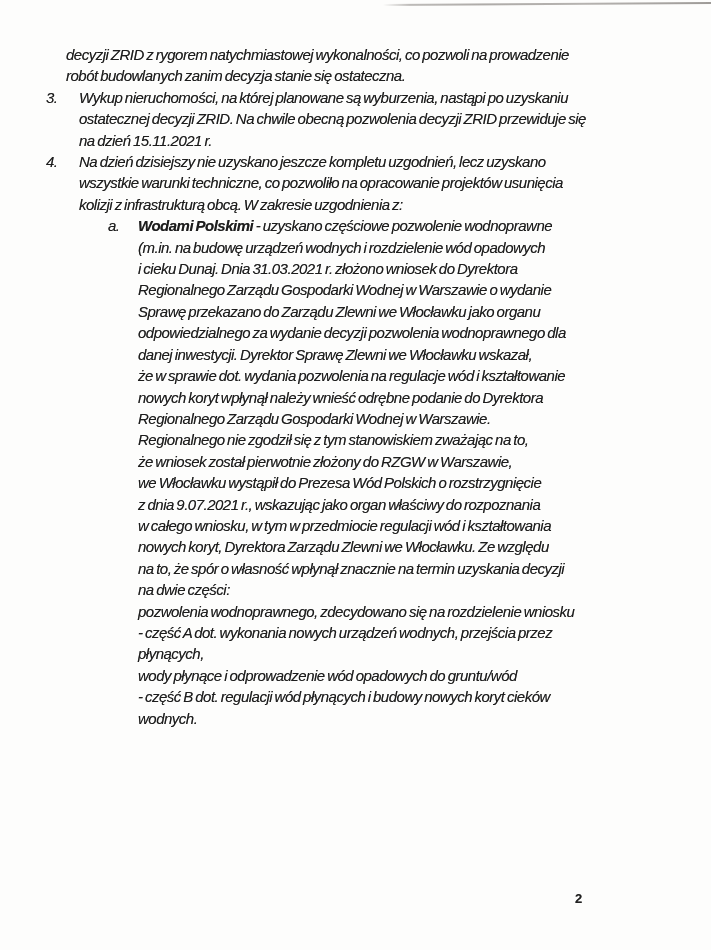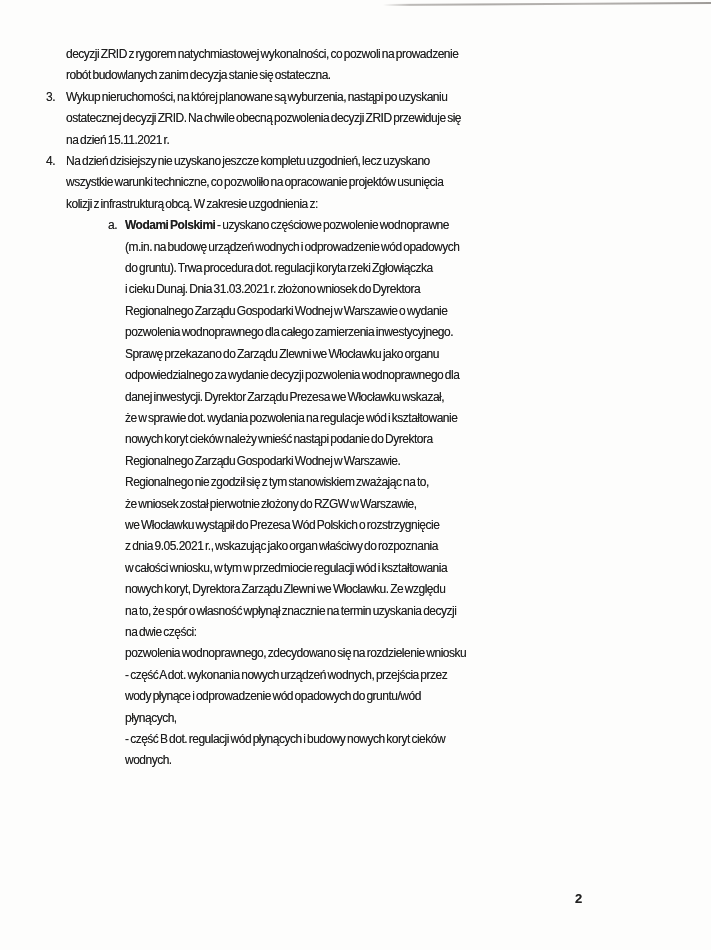--- a/index.html
+++ b/index.html
@@ -34,38 +34,39 @@
       #9d9a97 100%);
     transform: rotate(-0.35deg);
     transform-origin: right center;
     border-radius: 2px;
   }
   .content {
     position: absolute;
     top: 44px;
     left: 0;
     right: 0;
-    font-size: 12px;
+    font-size: 15px;
     line-height: 21.4px;
     letter-spacing: -0.5px;
     word-spacing: -1.2px;
     text-shadow: 0 0 0.5px rgba(20,20,20,0.55);
+    font-style: italic;
   }
   .block { position: relative; }
   .block.cont { padding-left: 66px; }
   .item { display: flex; }
   .item .marker {
     flex: 0 0 auto;
     text-align: left;
   }
   .item.numbered { padding-left: 46px; }
   .item.numbered .marker { width: 20px; }
   .item.lettered { padding-left: 108px; }
   .item.lettered .marker { width: 17px; }
-  .itext { flex: 1 1 auto; }
+  .itext { flex: 1 1 auto; margin-left: 13px; }
   .line { white-space: nowrap; }
   .bold { font-weight: 700; }
   .page-number {
     position: absolute;
     left: 575px;
     top: 891px;
     font-size: 13px;
     font-weight: 600;
     letter-spacing: 0;
     color: #222;
@@ -104,43 +105,41 @@
         </div>
     </div>
 
     <div class="item lettered block">
       <span class="marker">a.</span>
       <div class="itext">
         <div class="line">
           <span class="bold">Wodami Polskimi</span><span> - uzyskano częściowe pozwolenie wodnoprawne</span>
         </div>
         <div>
-            <div class="line">(m.in. na budowę urządzeń wodnych i odprowadzenie wód opadowych</div>
-            <div class="line">do gruntu). Trwa procedura dot. regulacji koryta rzeki Zgłowiączka</div>
+            <div class="line">(m.in. na budowę urządzeń wodnych i rozdzielenie wód opadowych</div>
             <div class="line">i cieku Dunaj. Dnia 31.03.2021 r. złożono wniosek do Dyrektora</div>
             <div class="line">Regionalnego Zarządu Gospodarki Wodnej w Warszawie o wydanie</div>
-            <div class="line">pozwolenia wodnoprawnego dla całego zamierzenia inwestycyjnego.</div>
             <div class="line">Sprawę przekazano do Zarządu Zlewni we Włocławku jako organu</div>
             <div class="line">odpowiedzialnego za wydanie decyzji pozwolenia wodnoprawnego dla</div>
-            <div class="line">danej inwestycji. Dyrektor Zarządu Prezesa we Włocławku wskazał,</div>
+            <div class="line">danej inwestycji. Dyrektor Sprawę Zlewni we Włocławku wskazał,</div>
             <div class="line">że w sprawie dot. wydania pozwolenia na regulacje wód i kształtowanie</div>
-            <div class="line">nowych koryt cieków należy wnieść nastąpi podanie do Dyrektora</div>
+            <div class="line">nowych koryt wpłynął należy wnieść odrębne podanie do Dyrektora</div>
             <div class="line">Regionalnego Zarządu Gospodarki Wodnej w Warszawie.</div>
             <div class="line">Regionalnego nie zgodził się z tym stanowiskiem zważając na to,</div>
             <div class="line">że wniosek został pierwotnie złożony do RZGW w Warszawie,</div>
             <div class="line">we Włocławku wystąpił do Prezesa Wód Polskich o rozstrzygnięcie</div>
-            <div class="line">z dnia 9.05.2021 r., wskazując jako organ właściwy do rozpoznania</div>
-            <div class="line">w całości wniosku, w tym w przedmiocie regulacji wód i kształtowania</div>
+            <div class="line">z dnia 9.07.2021 r., wskazując jako organ właściwy do rozpoznania</div>
+            <div class="line">w całego wniosku, w tym w przedmiocie regulacji wód i kształtowania</div>
             <div class="line">nowych koryt, Dyrektora Zarządu Zlewni we Włocławku. Ze względu</div>
             <div class="line">na to, że spór o własność wpłynął znacznie na termin uzyskania decyzji</div>
             <div class="line">na dwie części:</div>
             <div class="line">pozwolenia wodnoprawnego, zdecydowano się na rozdzielenie wniosku</div>
             <div class="line">- część A dot. wykonania nowych urządzeń wodnych, przejścia przez</div>
+            <div class="line">płynących,</div>
             <div class="line">wody płynące i odprowadzenie wód opadowych do gruntu/wód</div>
-            <div class="line">płynących,</div>
             <div class="line">- część B dot. regulacji wód płynących i budowy nowych koryt cieków</div>
             <div class="line">wodnych.</div>
           </div>
       </div>
     </div>
 
   </div>
 
   <div class="page-number">2</div>
 

